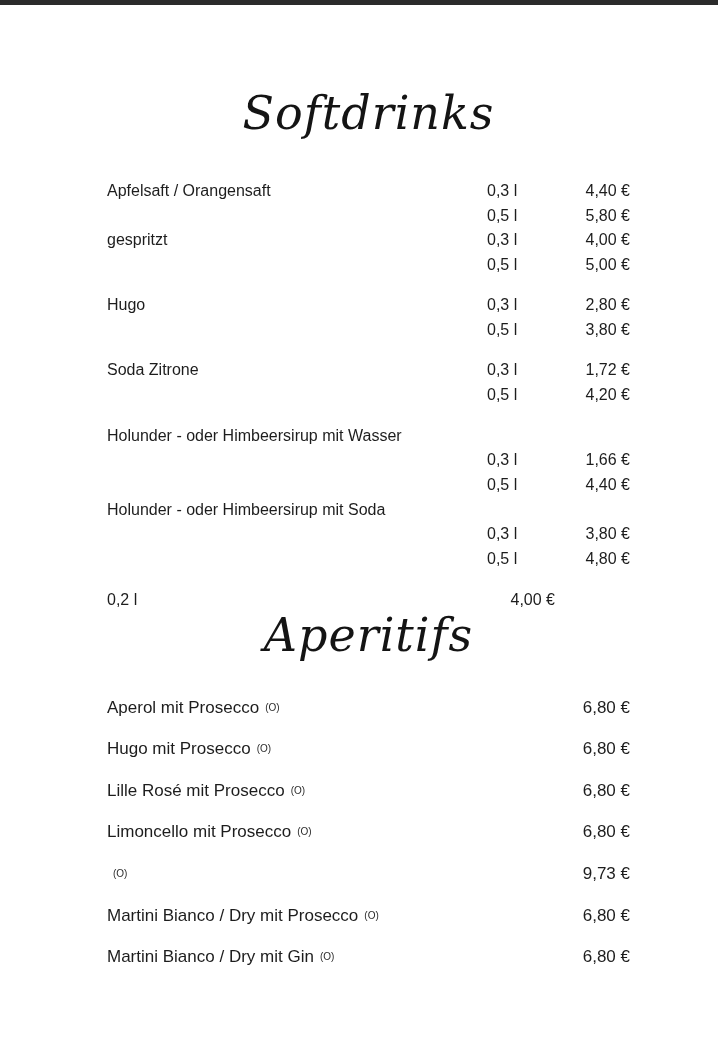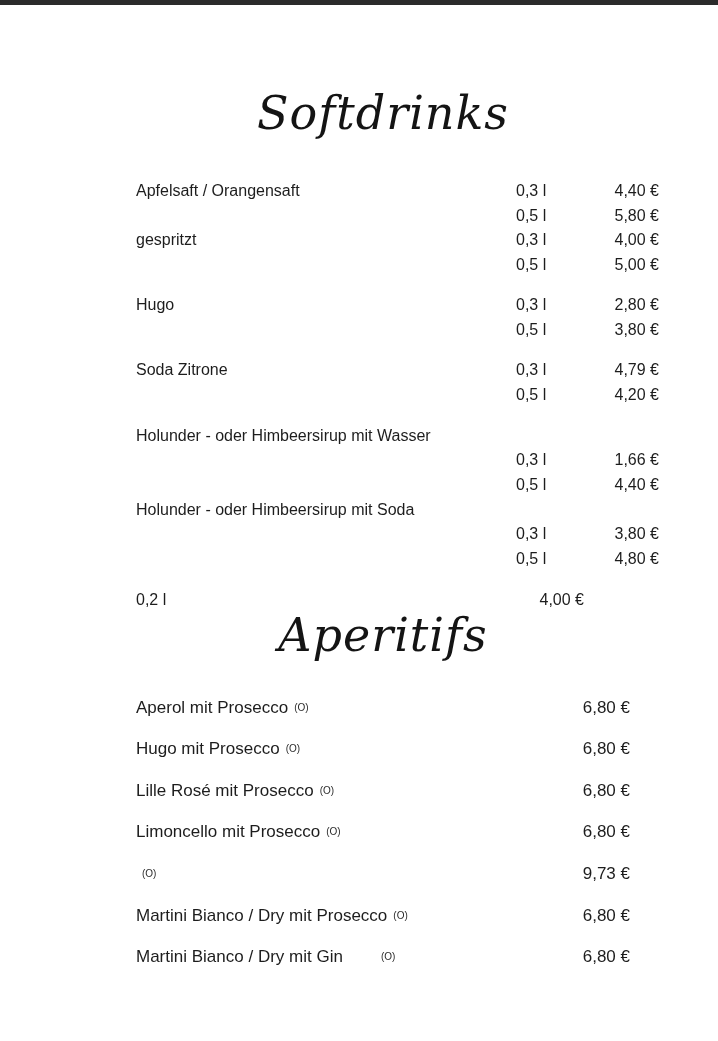--- a/index.html
+++ b/index.html
@@ -10,21 +10,20 @@
     color: #1d1d1d;
     font-family: "Liberation Sans", sans-serif;
     overflow: hidden;
   }
   .top-bar {
     height: 5px;
     background: #2b2b2b;
   }
   .menu {
     padding: 0 88px 0 107px; 
-    margin-left: 29px;
   }
   .script-heading {
     font-family: "DejaVu Serif", serif;
     font-style: italic;
     font-weight: normal;
     font-size: 46px;
     line-height: 60px;
     text-align: center;
     color: #141414;
     letter-spacing: 1px;
@@ -48,21 +47,21 @@
   .group-gap.first { height: 15px; }
 
   .ap-rows { margin-top: 30px; }
   .ap-row {
     display: flex;
     align-items: flex-end;
     line-height: 25px;
     font-size: 17px;
     margin-bottom: 16.6px;
   }
-  .ap-row:last-child { margin-bottom: 0; gap: 32px; }
+  .ap-row:last-child { margin-bottom: 0; }
   .ap-note {
     font-size: 10px;
     margin-left: 6px;
     color: #2a2a2a;
   }
   .ap-price { margin-left: auto; text-align: right; }
 </style>
 </head>
 <body>
 
@@ -106,21 +105,21 @@
       <span class="cell-name"></span>
       <span class="cell-size">0,5 l</span>
       <span class="cell-price">3,80 €</span>
     </div>
 
     <div class="group-gap"></div>
 
     <div class="sd-row">
       <span class="cell-name">Soda Zitrone</span>
       <span class="cell-size">0,3 l</span>
-      <span class="cell-price">4,79 €</span>
+      <span class="cell-price">1,72 €</span>
     </div>
     <div class="sd-row">
       <span class="cell-name"></span>
       <span class="cell-size">0,5 l</span>
       <span class="cell-price">4,20 €</span>
     </div>
 
     <div class="group-gap"></div>
 
     <div class="sd-row full-name">

